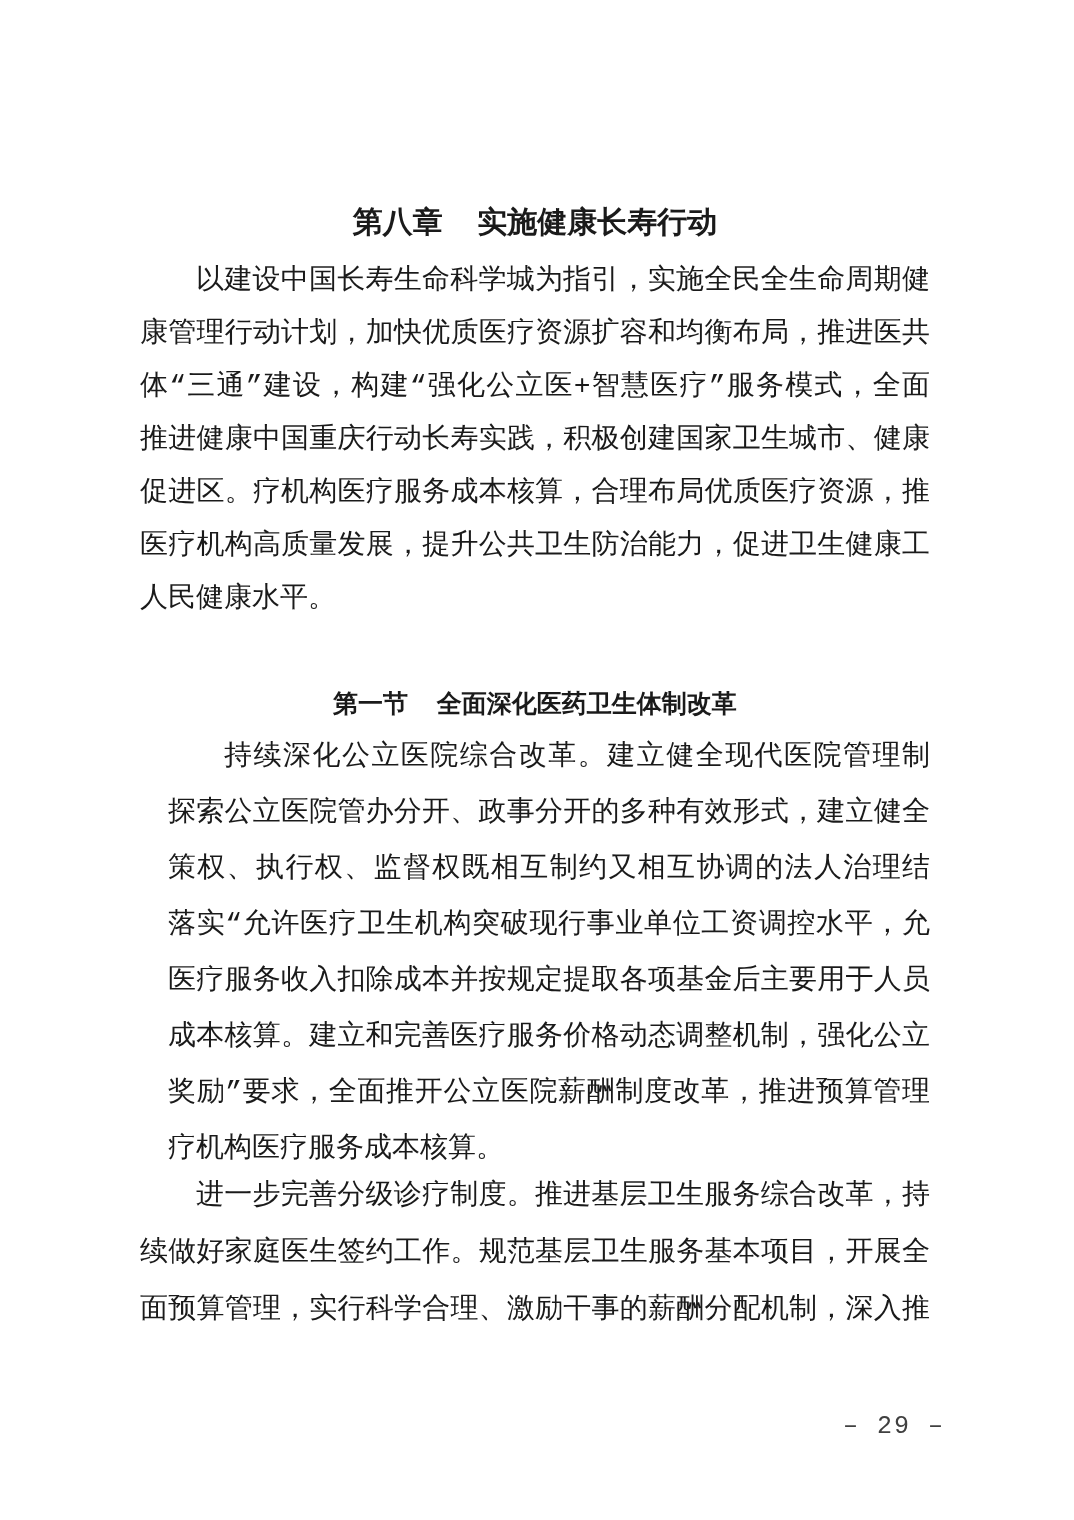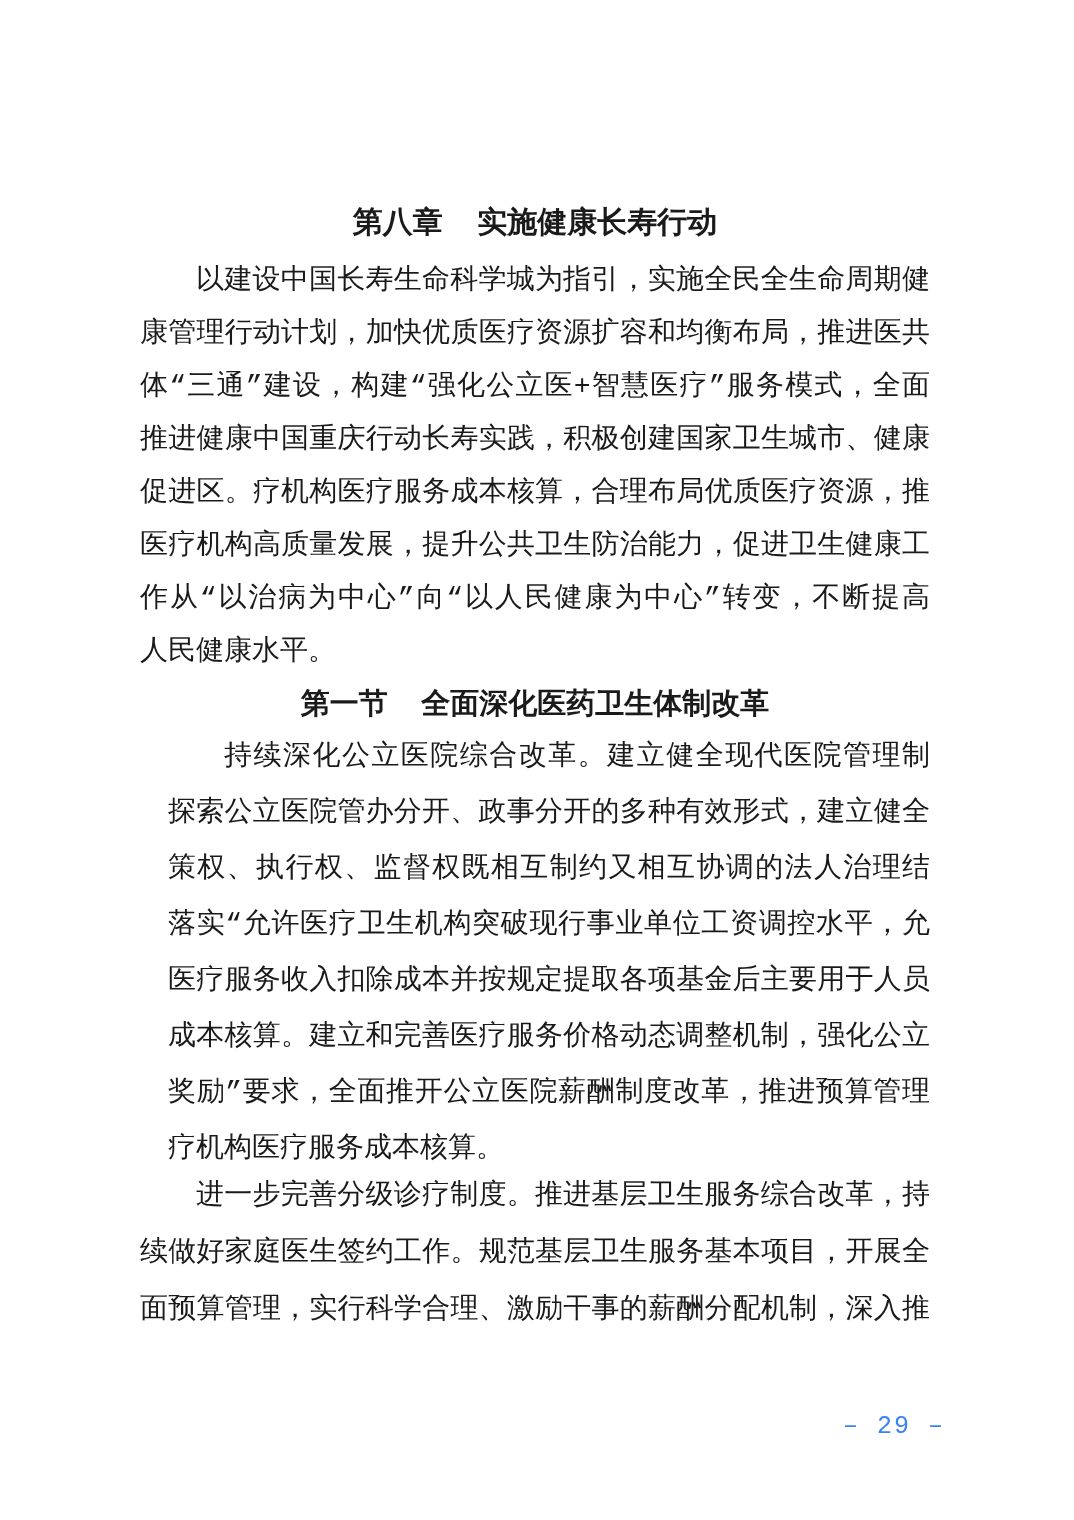--- a/index.html
+++ b/index.html
@@ -24,21 +24,21 @@
     text-align: center;
     word-spacing: 0.55em;
     white-space: nowrap;
   }
   .section-title {
     position: absolute;
     left: 140px;
     width: 790px;
     top: 684px;
     line-height: 44px;
-    font-size: 29px;
+    font-size: 25px;
     font-weight: bold;
     text-align: center;
     word-spacing: 0.55em;
     white-space: nowrap;
   }
   .para {
     position: absolute;
     left: 140px;
     width: 790px;
     font-size: 28px;
@@ -58,39 +58,38 @@
   .line.flush { text-align-last: left; }
   .page-number {
     position: absolute;
     top: 1410px;
     left: 814px;
     width: 160px;
     height: 34px;
     line-height: 34px;
     text-align: center;
     font-size: 25px;
-    color: #3b82f6;
+    color: #404040;
     letter-spacing: 2px;
   }
 </style>
 </head>
 <body>
 
 <div class="page" style="background: rgb(255, 255, 255); color: rgb(26, 26, 26);">
   <div class="chapter-title">第八章 实施健康长寿行动</div>
 
   <div>
       <div class="para paragraph-1">
         <div class="line indent">以建设中国长寿生命科学城为指引，实施全民全生命周期健</div>
         <div class="line">康管理行动计划，加快优质医疗资源扩容和均衡布局，推进医共</div>
         <div class="line">体“三通”建设，构建“强化公立医+智慧医疗”服务模式，全面</div>
         <div class="line">推进健康中国重庆行动长寿实践，积极创建国家卫生城市、健康</div>
         <div class="line">促进区。疗机构医疗服务成本核算，合理布局优质医疗资源，推动</div>
         <div class="line">医疗机构高质量发展，提升公共卫生防治能力，促进卫生健康工</div>
-        <div class="line">作从“以治病为中心”向“以人民健康为中心”转变，不断提高</div>
         <div class="line flush">人民健康水平。</div>
       </div>
       <div class="para paragraph-2">
         <div class="line indent">持续深化公立医院综合改革。建立健全现代医院管理制度，</div>
         <div class="line">探索公立医院管办分开、政事分开的多种有效形式，建立健全决</div>
         <div class="line">策权、执行权、监督权既相互制约又相互协调的法人治理结构。</div>
         <div class="line">落实“允许医疗卫生机构突破现行事业单位工资调控水平，允许</div>
         <div class="line">医疗服务收入扣除成本并按规定提取各项基金后主要用于人员</div>
         <div class="line">成本核算。建立和完善医疗服务价格动态调整机制，强化公立医</div>
         <div class="line">奖励”要求，全面推开公立医院薪酬制度改革，推进预算管理和</div>

